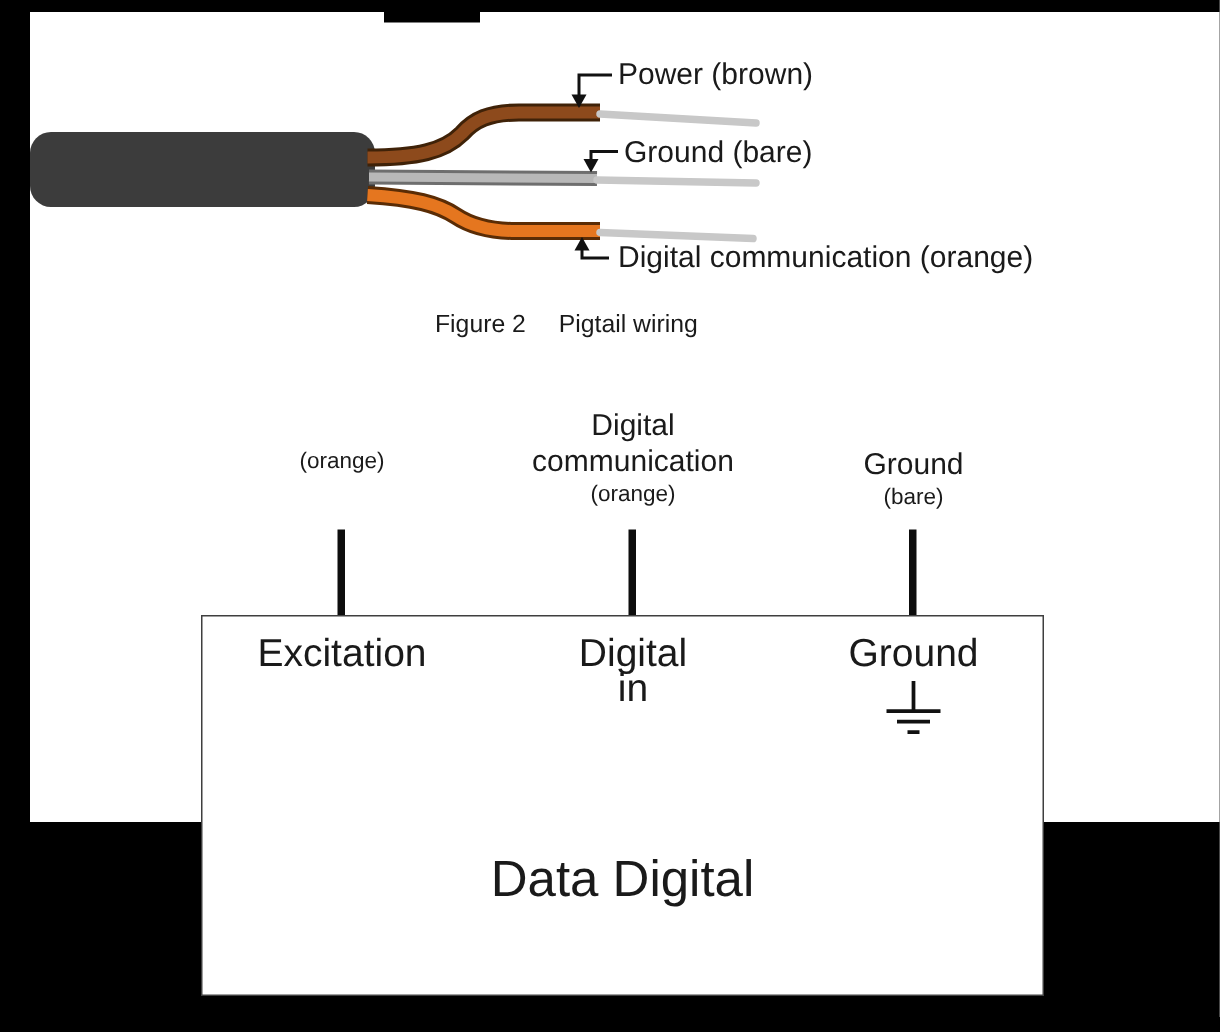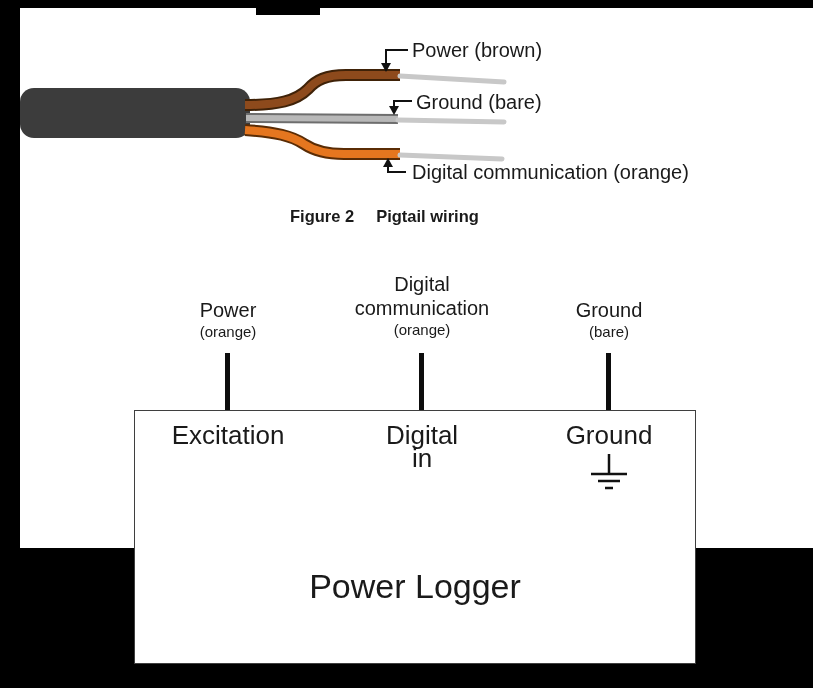--- a/index.html
+++ b/index.html
@@ -42,21 +42,21 @@
     white-space:nowrap;
   }
   .lbl-power   { left:392px; top:30px; }
   .lbl-ground  { left:396px; top:82px; }
   .lbl-digital { left:392px; top:152px; }
 
   .caption {
     position:absolute;
     left:270px; top:199px;
     font-size:16.5px;
-    font-weight:bold;
+    font-weight:normal;
     white-space:nowrap;
   }
   .caption .cap-label { margin-right:22px; }
 
   
   .col-label {
     position:absolute;
     text-align:center;
   }
   .col-label .wl-name { font-size:20px; line-height:24px; }
@@ -148,21 +148,20 @@
 
     <div class="wire-label lbl-power">Power (brown)</div>
     <div class="wire-label lbl-digital">Digital communication (orange)</div>
     <div class="wire-label lbl-ground">Ground (bare)</div>
 
     <div class="caption">
       <span class="cap-label">Figure 2</span><span>Pigtail wiring</span>
     </div>
 
     <div class="col-label col1">
-      <div class="wl-name">Power</div>
       <div class="wl-note">(orange)</div>
     </div>
     <div class="col-label col2">
       <div class="wl-name">Digital</div>
       <div class="wl-name">communication</div>
       <div class="wl-note">(orange)</div>
     </div>
     <div class="col-label col3">
       <div class="wl-name">Ground</div>
       <div class="wl-note">(bare)</div>
@@ -181,16 +180,16 @@
     </div>
     <div class="terminal term3">Ground</div>
 
     <svg class="ground-symbol" viewBox="0 0 44 44">
       <line x1="22" y1="2" x2="22" y2="22" stroke="#111" stroke-width="2.5"></line>
       <line x1="4" y1="22" x2="40" y2="22" stroke="#111" stroke-width="2.5"></line>
       <line x1="11" y1="29" x2="33" y2="29" stroke="#111" stroke-width="2.5"></line>
       <line x1="18" y1="36" x2="26" y2="36" stroke="#111" stroke-width="2.5"></line>
     </svg>
 
-    <div class="logger-title">Power Logger</div>
+    <div class="logger-title">Data Digital</div>
 
   </div>
 </div>
 
 </body></html>

